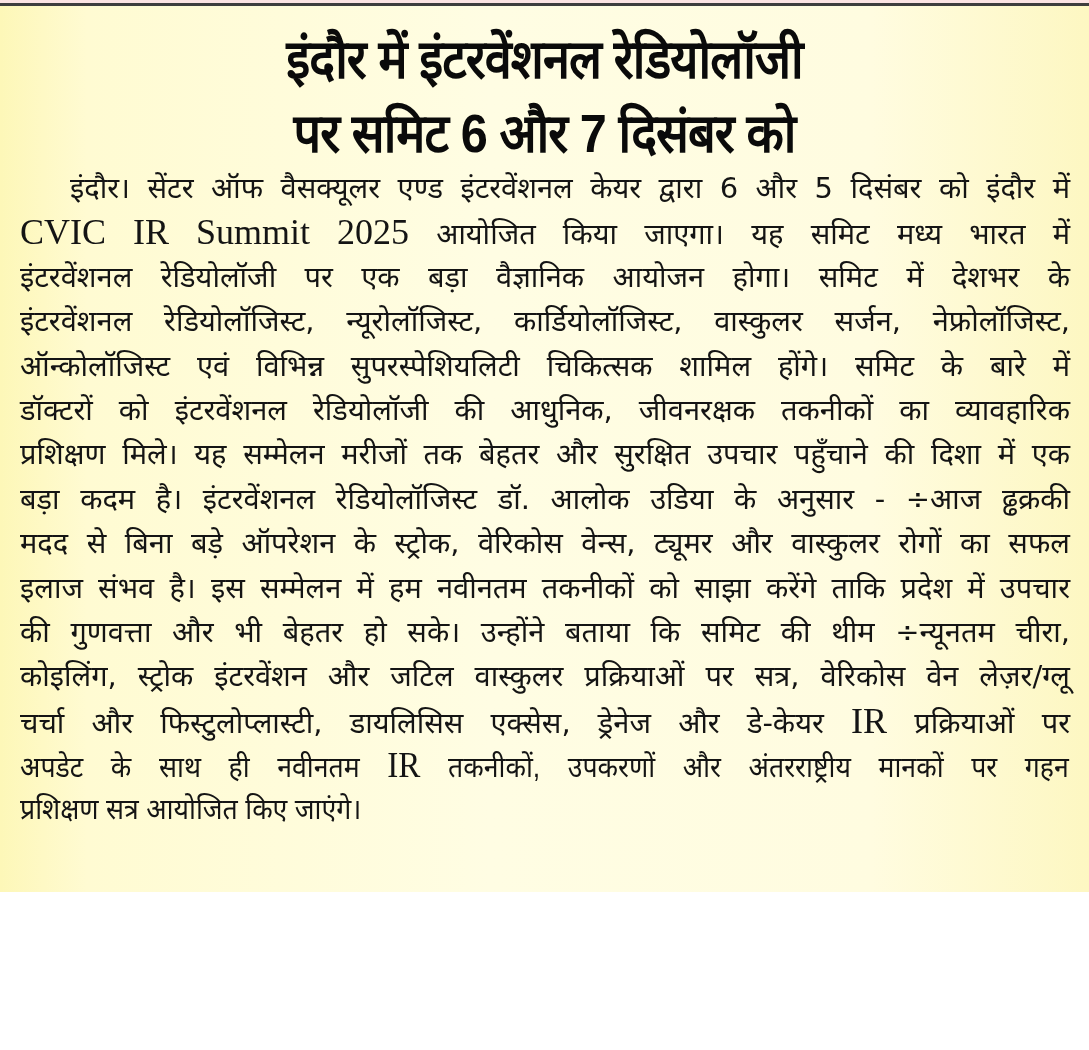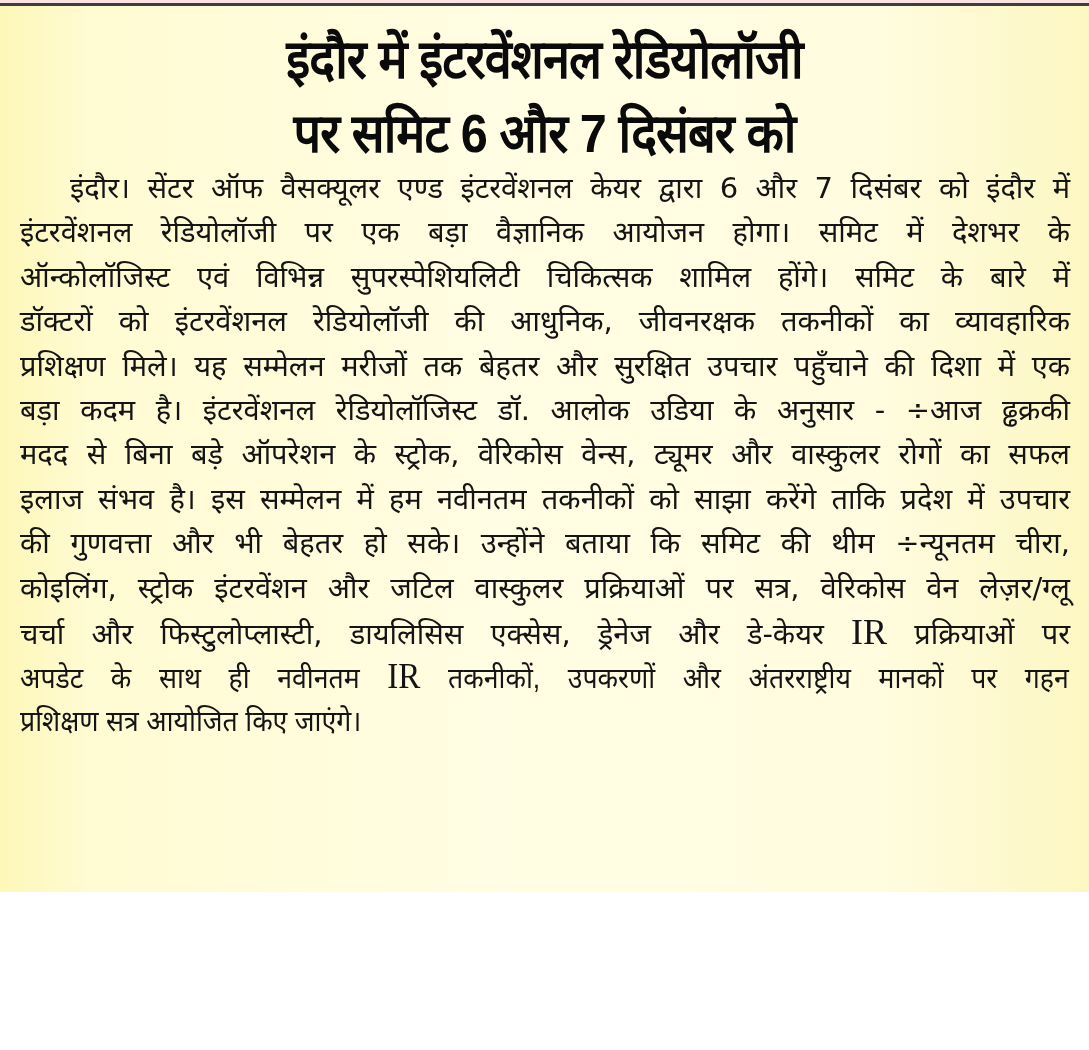--- a/index.html
+++ b/index.html
@@ -92,22 +92,24 @@
 
 <div class="clipping">
   <div class="top-rule"></div>
 
   <h1 class="headline" style="margin:0;">
     <span class="headline-line">इंदौर में इंटरवेंशनल रेडियोलॉजी</span>
     <span class="headline-line">पर समिट 6 और 7 दिसंबर को</span>
   </h1>
 
   <div class="body">
-    <div class="body-line first"><span class="dateline">इंदौर।</span><span> सेंटर ऑफ वैसक्यूलर एण्ड इंटरवेंशनल केयर द्वारा 6 और 7 दिसंबर को इंदौर में</span></div>
+    <div class="body-line first"><span class="dateline">इंदौर।</span><span> सेंटर ऑफ वैसक्यूलर एण्ड इंटरवेंशनल केयर द्वारा 6 और 5 दिसंबर को इंदौर में</span></div>
+    <div class="body-line"><span class="latin">CVIC IR Summit 2025</span> <span>आयोजित किया जाएगा। यह समिट मध्य भारत में</span></div>
     <div class="body-line">इंटरवेंशनल रेडियोलॉजी पर एक बड़ा वैज्ञानिक आयोजन होगा। समिट में देशभर के</div>
+    <div class="body-line">इंटरवेंशनल रेडियोलॉजिस्ट, न्यूरोलॉजिस्ट, कार्डियोलॉजिस्ट, वास्कुलर सर्जन, नेफ्रोलॉजिस्ट,</div>
     <div class="body-line">ऑन्कोलॉजिस्ट एवं विभिन्न सुपरस्पेशियलिटी चिकित्सक शामिल होंगे। समिट के बारे में</div>
     <div class="body-line">डॉक्टरों को इंटरवेंशनल रेडियोलॉजी की आधुनिक, जीवनरक्षक तकनीकों का व्यावहारिक</div>
     <div class="body-line">प्रशिक्षण मिले। यह सम्मेलन मरीजों तक बेहतर और सुरक्षित उपचार पहुँचाने की दिशा में एक</div>
     <div class="body-line">बड़ा कदम है। इंटरवेंशनल रेडियोलॉजिस्ट डॉ. आलोक उडिया के अनुसार - ÷आज ढ्ढक्रकी</div>
     <div class="body-line">मदद से बिना बड़े ऑपरेशन के स्ट्रोक, वेरिकोस वेन्स, ट्यूमर और वास्कुलर रोगों का सफल</div>
     <div class="body-line">इलाज संभव है। इस सम्मेलन में हम नवीनतम तकनीकों को साझा करेंगे ताकि प्रदेश में उपचार</div>
     <div class="body-line">की गुणवत्ता और भी बेहतर हो सके। उन्होंने बताया कि समिट की थीम ÷न्यूनतम चीरा,</div>
     <div class="body-line">कोइलिंग, स्ट्रोक इंटरवेंशन और जटिल वास्कुलर प्रक्रियाओं पर सत्र, वेरिकोस वेन लेज़र/ग्लू</div>
     <div class="body-line"><span>चर्चा और फिस्टुलोप्लास्टी, डायलिसिस एक्सेस,  ड्रेनेज और डे-केयर</span> <span class="latin">IR</span> <span>प्रक्रियाओं पर</span></div>
     <div class="body-line tail"><span>अपडेट के साथ ही नवीनतम</span> <span class="latin">IR</span> <span>तकनीकों, उपकरणों और अंतरराष्ट्रीय मानकों पर गहन</span></div>

